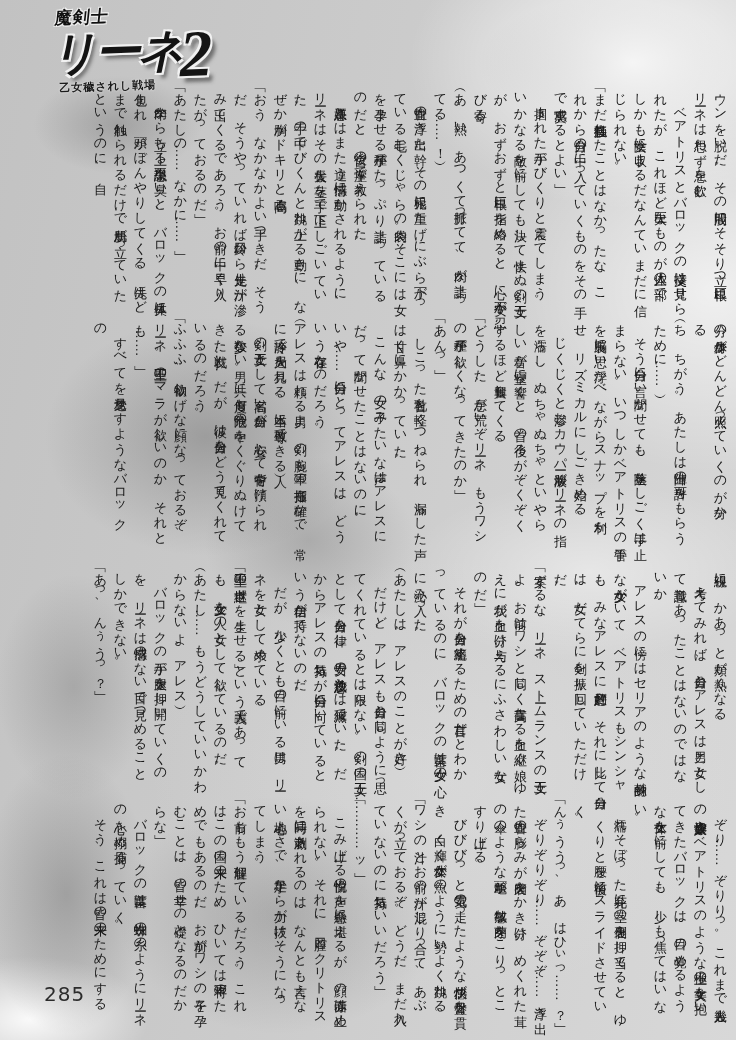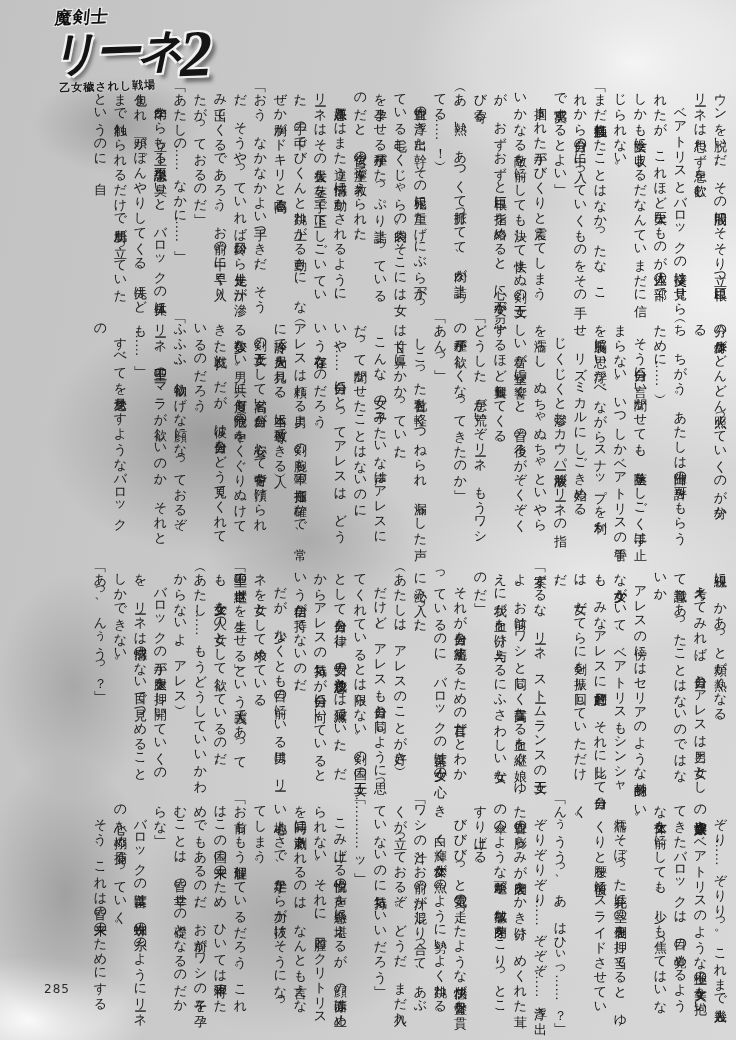--- a/index.html
+++ b/index.html
@@ -58,21 +58,21 @@
     font-size:66px;font-weight:900;font-style:italic;line-height:.8;margin-left:-2px;color:#151515;
     text-shadow:-2px -2px 0 #f1f1f1,2px -2px 0 #f1f1f1,-2px 2px 0 #f1f1f1,2px 2px 0 #f1f1f1,5px 6px 4px rgba(40,40,40,.55);
   }
   .logo-subtitle{
     font-size:11px;font-weight:bold;color:#1b1b1b;margin-top:-5px;margin-left:8px;letter-spacing:1px;
     text-shadow:0 0 2px #dcdcdc,0 0 2px #dcdcdc;
   }
   .page-number{
     position:absolute;left:44px;top:982px;z-index:3;
     font-family:"DejaVu Sans","Liberation Sans",sans-serif;
-    font-size:12px;color:#2b2b2b;letter-spacing:1px;
+    font-size:20px;color:#2b2b2b;letter-spacing:1px;
   }
 </style>
 </head>
 <body>
 
 <div class="page">
   <div class="texture"></div>
 
   <div class="logo">
     <div class="logo-pretitle">魔剣士</div>

